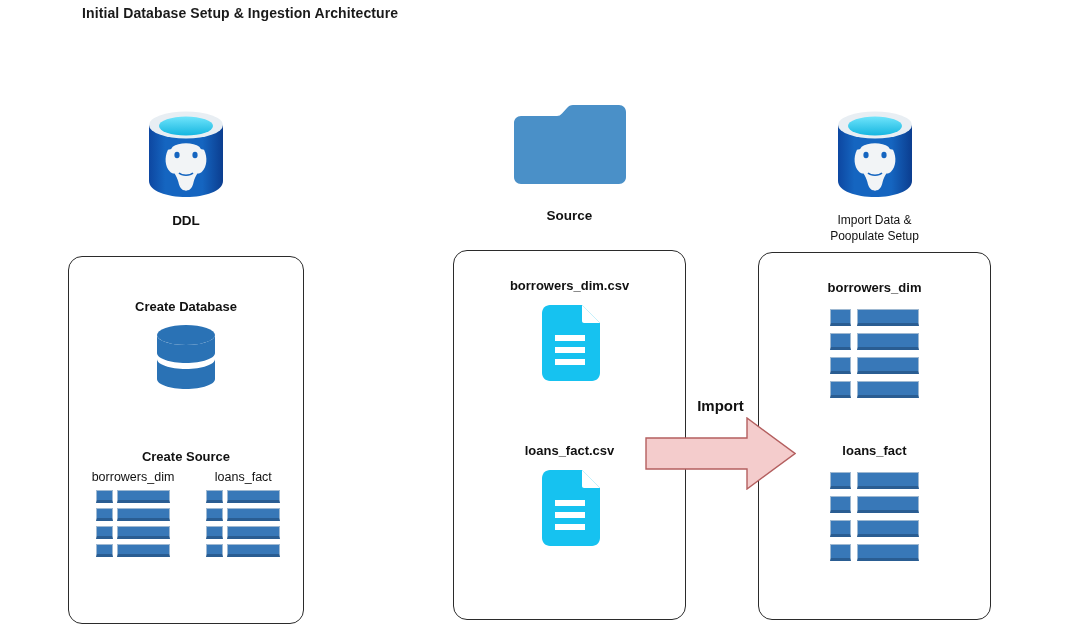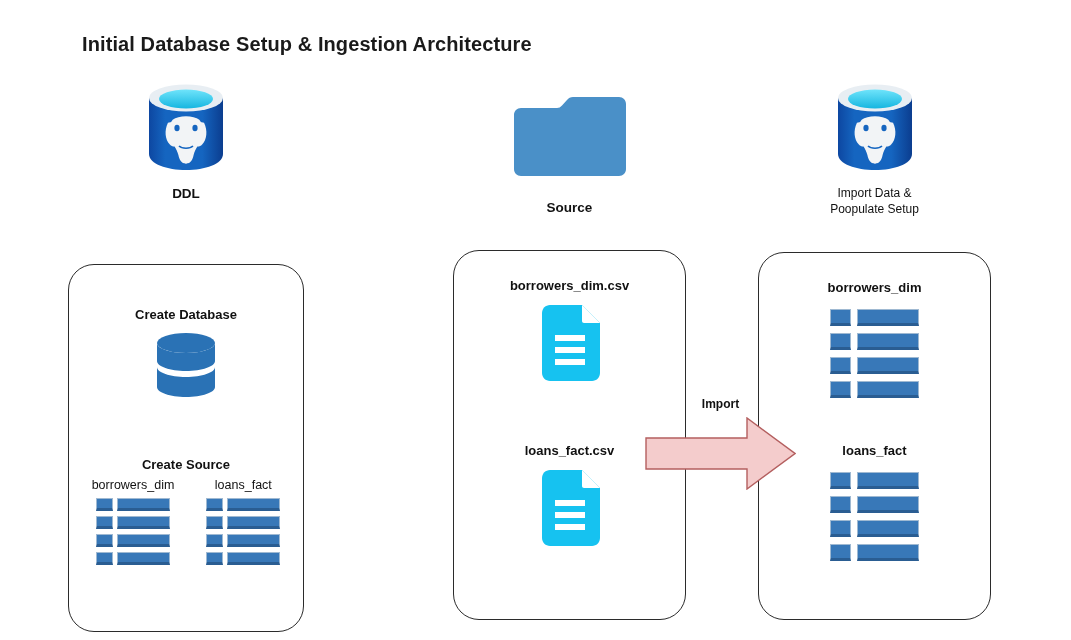--- a/index.html
+++ b/index.html
@@ -15,39 +15,38 @@
     width: 1071px;
     height: 640px;
     background: #ffffff;
   }
 
   
   .diagram-title {
     position: absolute;
     left: 82px;
     top: 5px;
-    font-size: 20px;
+    font-size: 14px;
     font-weight: bold;
     color: #1a1a1a;
     letter-spacing: 0.1px;
     white-space: nowrap;
-    margin-top: 28px;
   }
 
   
   .column { position: absolute; top: 0; }
   #col-ddl    { left: 68px;  width: 236px; }
   #col-source { left: 453px; width: 233px; }
   #col-target { left: 758px; width: 233px; }
 
   
   .top-icon-wrap {
     position: absolute;
     left: 0; right: 0;
-    top: 80px;
+    top: 107px;
     display: flex;
     flex-direction: column;
     align-items: center;
   }
   .top-caption {
     margin-top: 9px;
     font-size: 13.5px;
     font-weight: bold;
     color: #111;
     text-align: center;
@@ -61,24 +60,24 @@
 
   
   .folder-icon { width: 120px; height: 92px; display: block; margin-bottom: 7px; }
 
   
   .panel {
     position: absolute;
     left: 0;
     width: 100%;
     border: 1.3px solid #2b2b2b;
-    border-radius: 26px;
+    border-radius: 14px;
     background: #ffffff;
   }
-  #panel-ddl    { top: 264px; height: 368px; }
+  #panel-ddl    { top: 256px; height: 368px; }
   #panel-source { top: 250px; height: 370px; }
   #panel-target { top: 252px; height: 368px; }
 
   .panel-inner {
     position: relative;
     width: 100%;
     height: 100%;
   }
 
   
@@ -149,21 +148,21 @@
     top: 417px;
     width: 151px;
     height: 73px;
   }
   #import-label {
     position: absolute;
     left: 645px;
     top: 397px;
     width: 151px;
     text-align: center;
-    font-size: 12px;
+    font-size: 15px;
     font-weight: bold;
     color: #111;
     white-space: nowrap;
   }
 </style>
 </head>
 <body>
 
 <div id="canvas">
 
@@ -269,21 +268,21 @@
 
           </div>
         </div>
 
       </div>
     </div>
   </div>
 
   <div class="column" id="col-source">
 
-    <div class="top-icon-wrap" style="top:91px;">
+    <div class="top-icon-wrap" style="top:99px;">
       <svg class="folder-icon" viewBox="0 0 120 92">
         <path d="M4 24 C4 20 7 17 11 17 L47 17 C49 17 50.5 16.2 52 14.5 L57 9 C58.5 7.2 60.5 6 63 6 L109 6 C113 6 116 9 116 13 L116 78 C116 82 113 85 109 85 L11 85 C7 85 4 82 4 78 Z" fill="#4a90c8"></path>
       </svg>
       <div class="top-caption">Source</div>
     </div>
 
     <div class="panel" id="panel-source">
       <div class="panel-inner">
 
         <div class="block" style="top:27px;">

